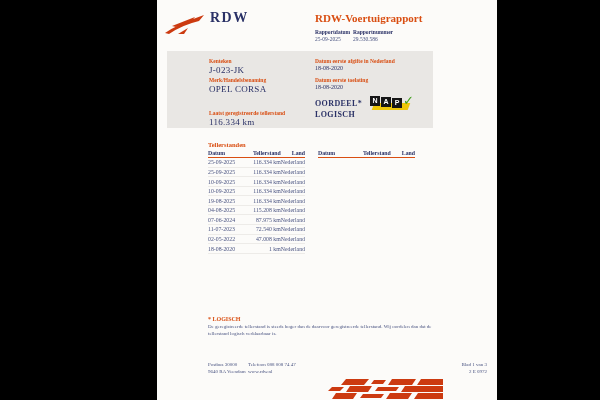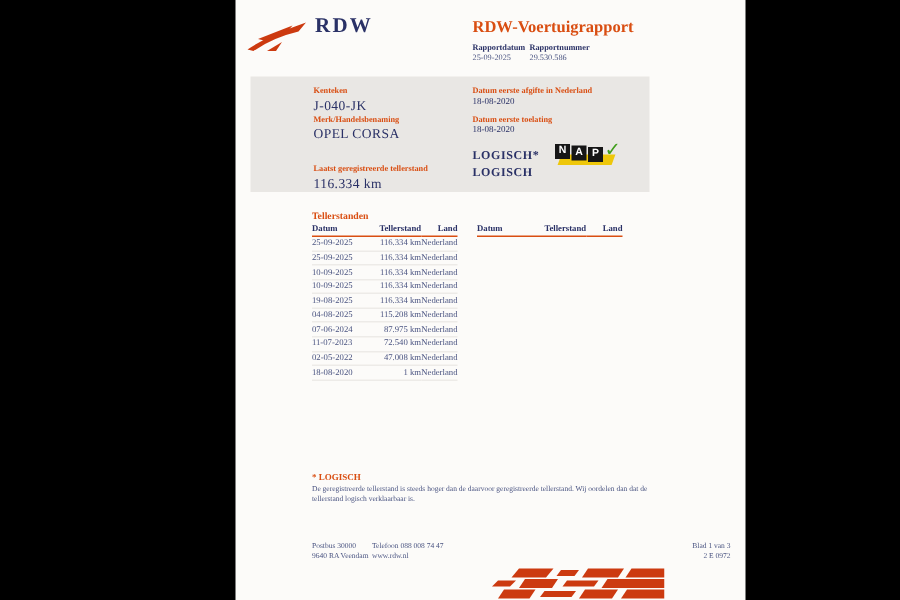--- a/index.html
+++ b/index.html
@@ -76,33 +76,33 @@
   <div class="logo-text">RDW</div>
   <div class="doc-title">RDW-Voertuigrapport</div>
 
   <div class="meta-label meta-c1">Rapportdatum</div>
   <div class="meta-value meta-c1">25-09-2025</div>
   <div class="meta-label meta-c2">Rapportnummer</div>
   <div class="meta-value meta-c2">29.530.586</div>
 
   <div class="band">
     <div class="lbl c1" style="top:7px">Kenteken</div>
-    <div class="big c1" style="top:14px">J-040-JK</div>
+    <div class="big c1" style="top:14px">J-023-JK</div>
     <div class="lbl c1" style="top:26px">Merk/Handelsbenaming</div>
     <div class="big c1" style="top:33px">OPEL CORSA</div>
     <div class="lbl c1" style="top:59px">Laatst geregistreerde tellerstand</div>
     <div class="big c1" style="top:66px">116.334 km</div>
 
     <div class="lbl c2" style="top:7px">Datum eerste afgifte in Nederland</div>
     <div class="sm  c2" style="top:14px">18-08-2020</div>
     <div class="lbl c2" style="top:26px">Datum eerste toelating</div>
     <div class="sm  c2" style="top:33px">18-08-2020</div>
 
     <div class="oordeel">
-      <div>LOGISCH*</div>
+      <div>OORDEEL*</div>
       <div>LOGISCH</div>
     </div>
 
     <div class="nap">
       <div class="nap-yellow"></div>
       <span class="nap-box nap-b0">N</span>
       <span class="nap-box nap-b1">A</span>
       <span class="nap-box nap-b2">P</span>
       <span class="nap-check">✓</span>
     </div>

